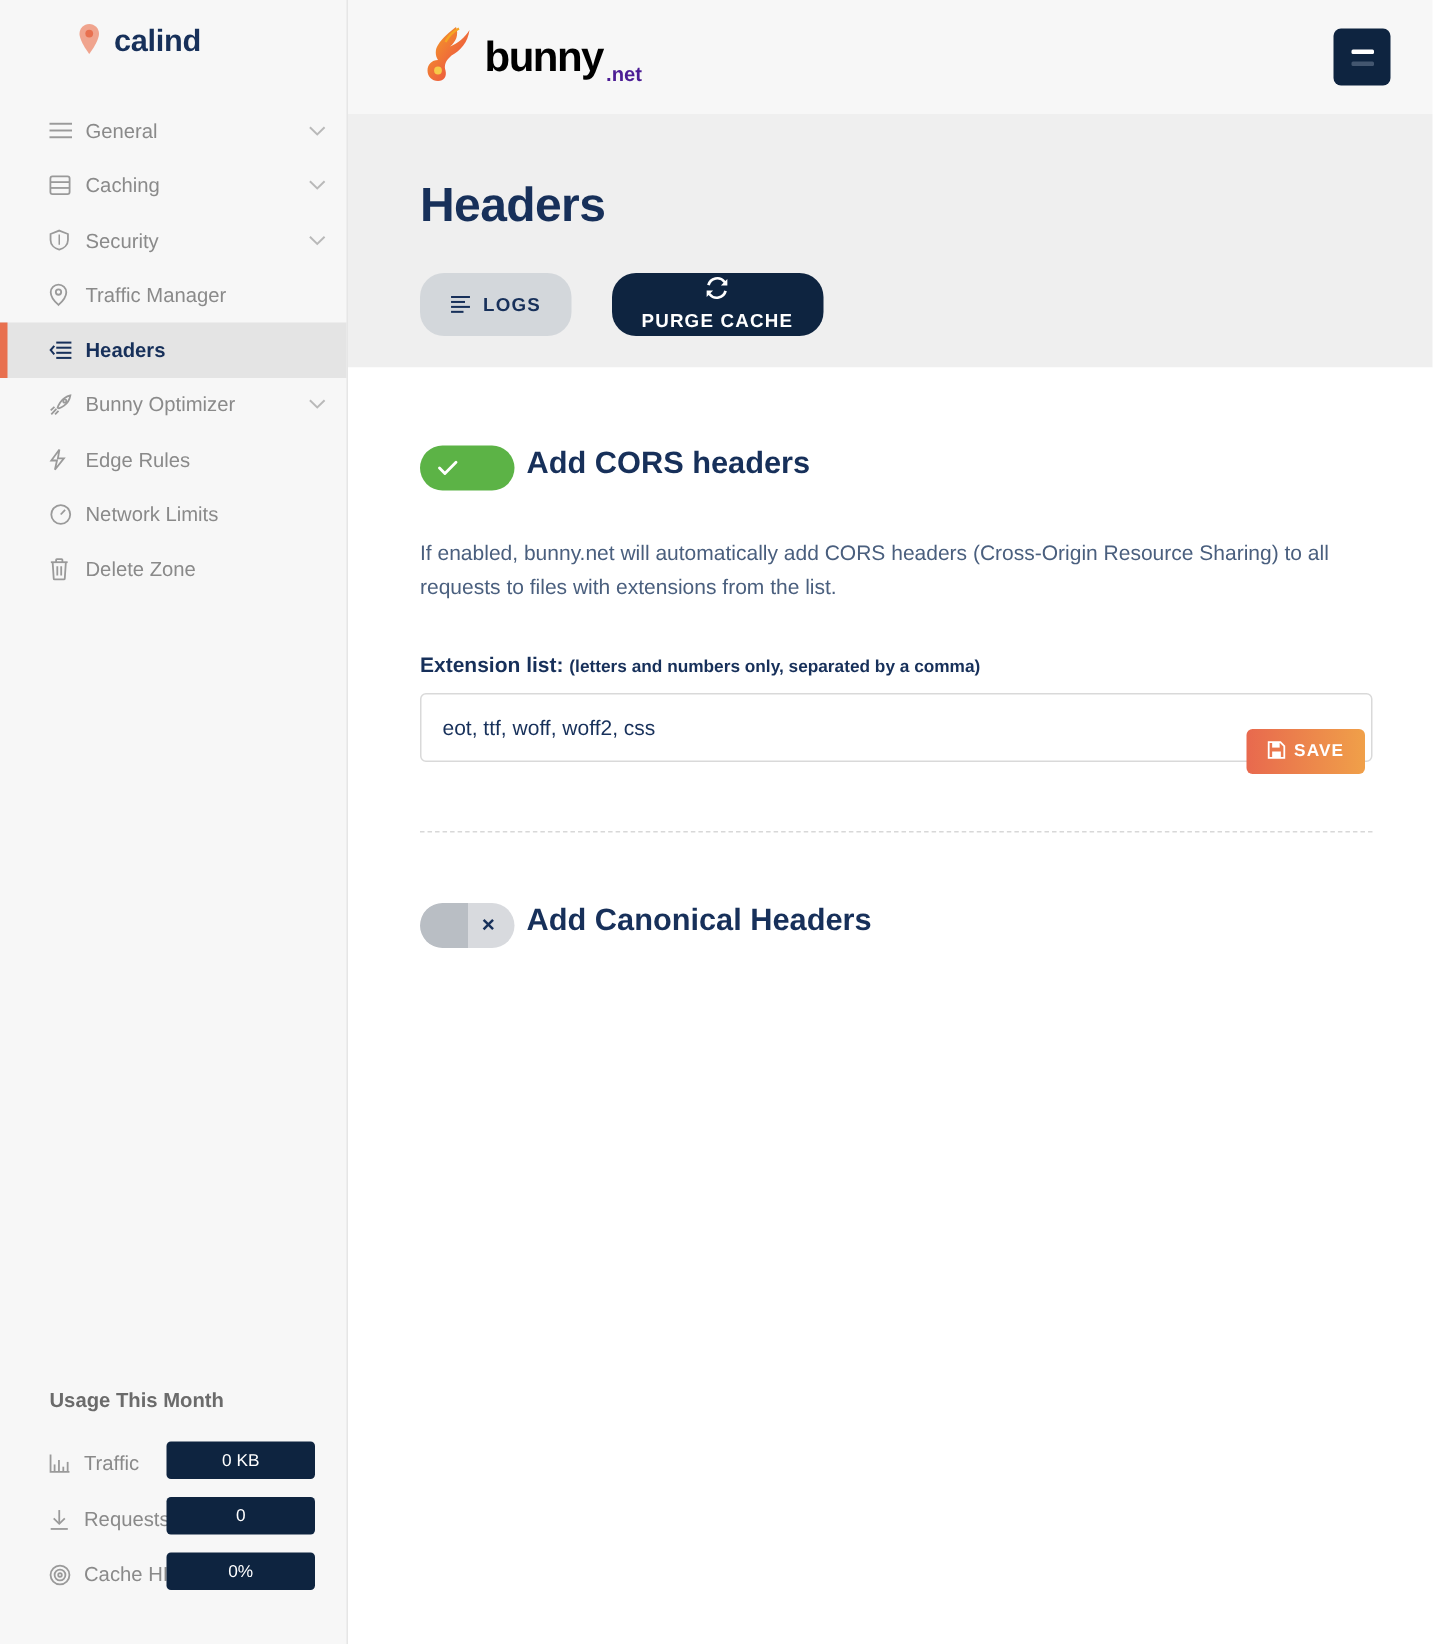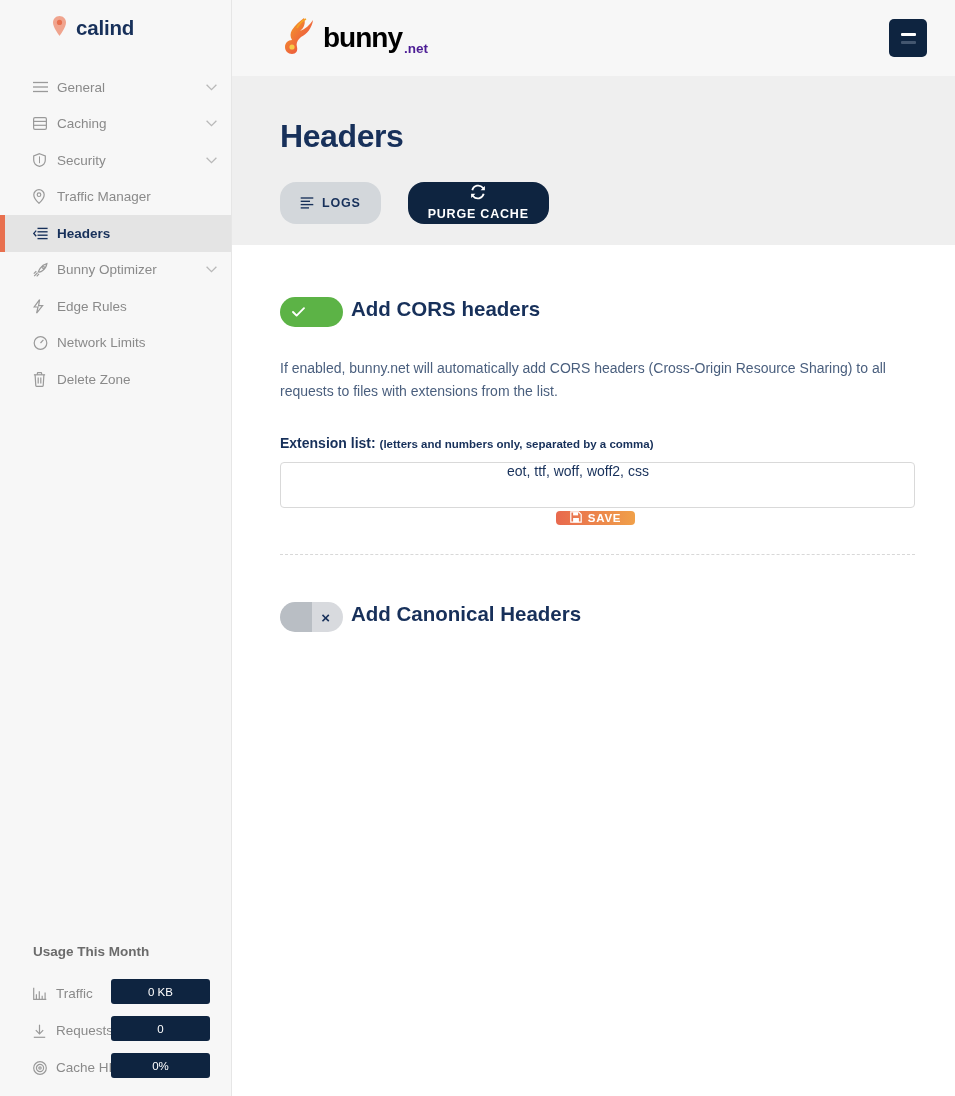--- a/index.html
+++ b/index.html
@@ -41,21 +41,21 @@
   .nav-item.active {
     background: #e4e4e4; color: #17305a; font-weight: bold;
   }
   .nav-item.active .ico { color: #17305a; }
   .nav-item.active::before {
     content: ""; position: absolute; left: 0; top: 0; bottom: 0;
     width: 5px; background: #e8704f;
   }
 
   
-  .usage { position: absolute; left: 0; right: 1px; bottom: 10px; padding: 0 26px 0 33px; }
+  .usage { position: absolute; left: 0; right: 1px; bottom: 28px; padding: 0 26px 0 33px; }
   .usage-title {
     font-size: 13.5px; font-weight: bold; color: #6b6b6b; margin-bottom: 16px;
   }
   .usage-row {
     display: flex; align-items: center; height: 37px; position: relative;
     color: #8a8a8a; font-size: 13.5px;
   }
   .usage-row .ico { width: 16px; flex: 0 0 16px; color:#9a9a9a; display:flex; align-items:center; }
   .usage-row .lbl { margin-left: 7px; white-space: nowrap; }
   .usage-badge {
@@ -127,21 +127,20 @@
   .field-label {
     margin-top: 33px; font-size: 14px; color: #17305a;
   }
   .field-label b { font-weight: bold; }
   .field-label .hint { font-size: 11.5px; font-weight: bold; color: #17305a; }
 
   .input-row {
     margin-top: 11px; height: 46px; border: 1px solid #d9d9d9; border-radius: 4px;
     background: #ffffff; display: flex; align-items: center; position: relative;
     width: 635px;
-    flex-direction: column;
   }
   .input-row input {
     flex: 1 1 auto; border: none; outline: none; background: transparent;
     padding: 0 14px; font-size: 14px; color: #17305a;
     font-family: "Liberation Sans", sans-serif;
   }
   .save-btn {
     margin-right: 4px; height: 30px; border-radius: 4px; border: none; cursor: pointer;
     background: linear-gradient(90deg, #e8694e 0%, #f0a049 100%);
     color: #ffffff; font-size: 11.5px; font-weight: bold; letter-spacing: 0.7px;

